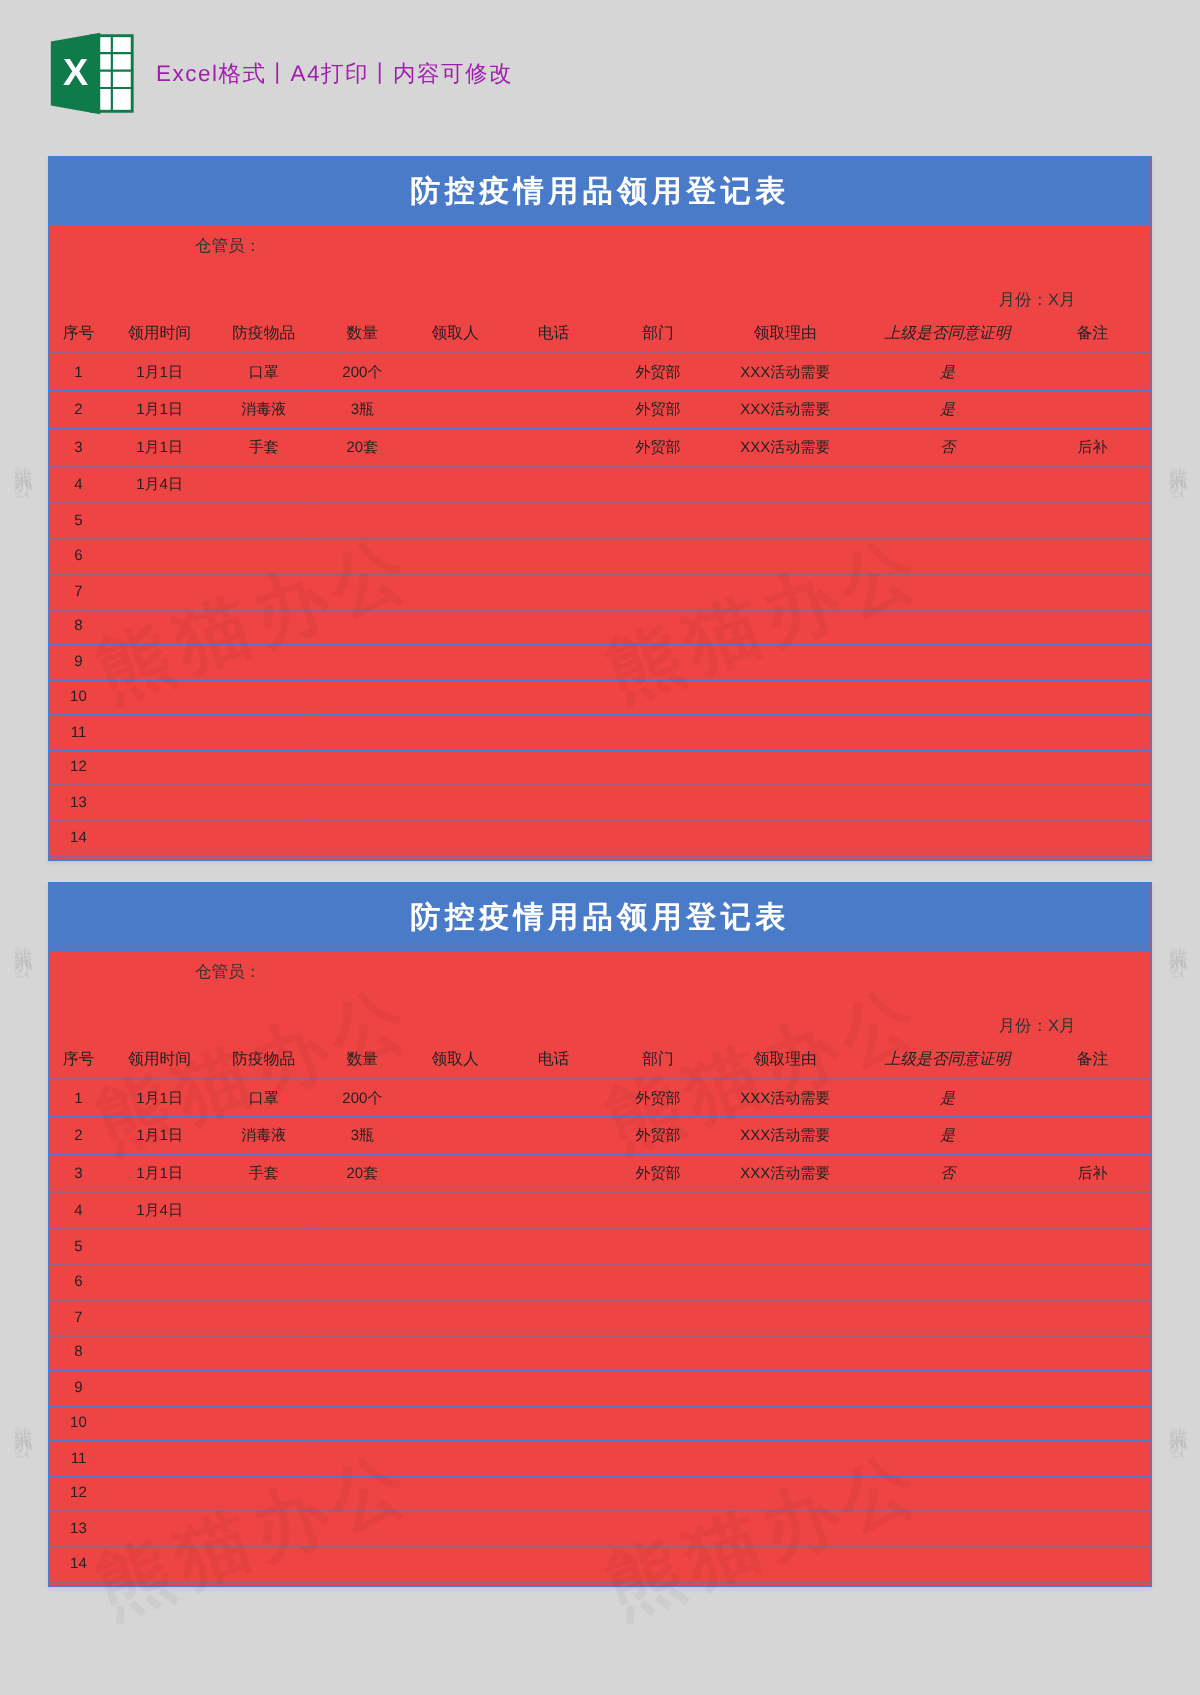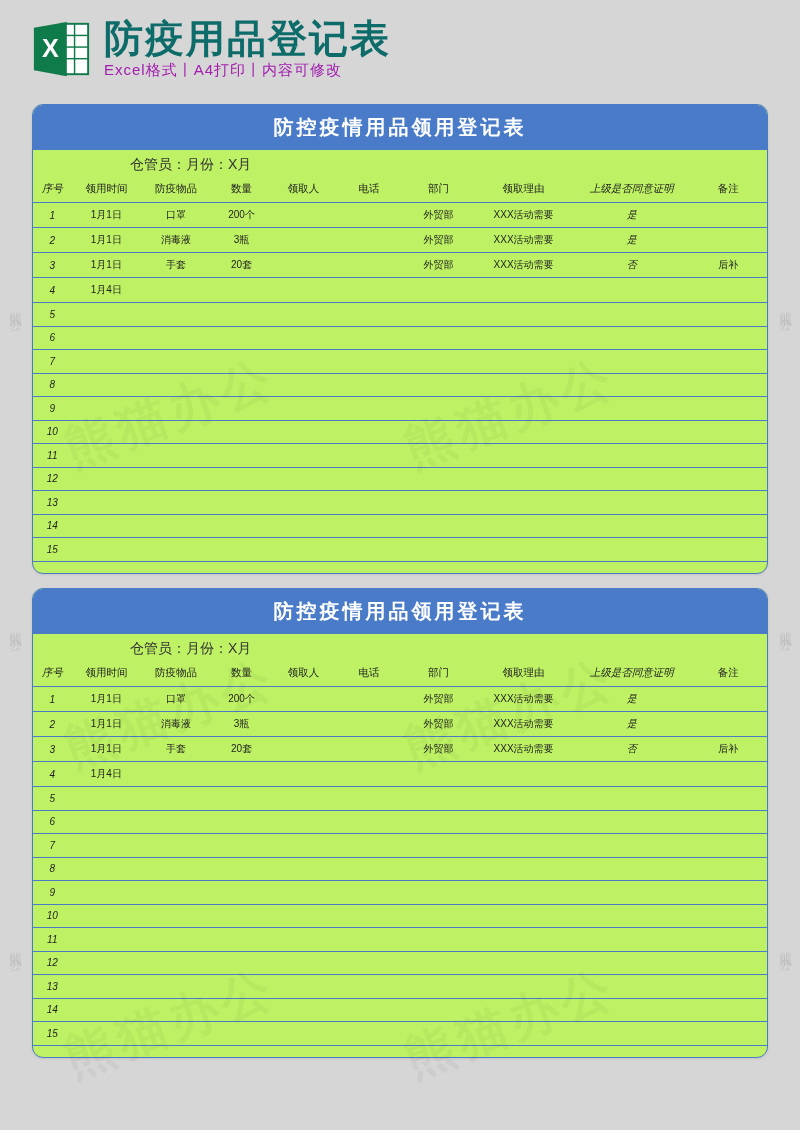--- a/index.html
+++ b/index.html
@@ -41,50 +41,51 @@
       letter-spacing: 2px;
       line-height: 1.1;
     }
     .sub-title {
       font-size: 15px;
       color: #a21caf;
       margin-top: 0;
       letter-spacing: 1px;
     }
     .sheet {
-      background: #bef264;
+      background: #ef4444;
       margin: 14px 32px;
       border: 1px solid #4a7bc8;
-      border-radius: 11px;
+      border-radius: 0;
       box-shadow: 0 1px 3px rgba(0,0,0,0.08);
       position: relative;
       height: 470px;
       overflow: hidden;
     }
     .sheet-title {
       background: #4a7bc8;
       color: #fff;
       text-align: center;
       font-size: 20px;
       font-weight: bold;
       padding: 9px 0;
       letter-spacing: 3px;
     }
     .sheet-meta {
       display: flex;
-      justify-content: flex-start;
+      justify-content: space-between;
       padding: 6px 12px 2px 12px;
-      font-size: 14px;
+      font-size: 11px;
       color: #333;
     }
     .sheet-meta-left {
       padding-left: 85px;
     }
     .sheet-meta-right {
       padding-right: 38px;
+      margin-top: 36px;
     }
     .sheet-table {
       width: 100%;
       border-collapse: collapse;
       font-size: 10px;
     }
     .sheet-table th {
       font-weight: normal;
       text-align: center;
       padding: 6px 2px;
@@ -93,21 +94,21 @@
       font-size: 10.5px;
     }
     .sheet-table td {
       text-align: center;
       padding: 5px 2px;
       border-bottom: 1px solid #4a7bc8;
       height: 23.5px;
       color: #222;
       font-size: 10px;
     }
-    .sheet-table th:nth-child(1), .sheet-table td:nth-child(1) { width: 5%; font-style: italic; }
+    .sheet-table th:nth-child(1), .sheet-table td:nth-child(1) { width: 5%; }
     .sheet-table th:nth-child(2), .sheet-table td:nth-child(2) { width: 9%; }
     .sheet-table th:nth-child(3), .sheet-table td:nth-child(3) { width: 9%; text-align: center; }
     .sheet-table th:nth-child(4), .sheet-table td:nth-child(4) { width: 8%; }
     .sheet-table th:nth-child(5), .sheet-table td:nth-child(5) { width: 8%; }
     .sheet-table th:nth-child(6), .sheet-table td:nth-child(6) { width: 9%; }
     .sheet-table th:nth-child(7), .sheet-table td:nth-child(7) { width: 9%; margin-top: 36px; }
     .sheet-table th:nth-child(8), .sheet-table td:nth-child(8) { width: 13%; }
     .sheet-table th:nth-child(9), .sheet-table td:nth-child(9) { width: 15%; font-style: italic; }
     .sheet-table th:nth-child(10), .sheet-table td:nth-child(10) { width: 10%; }
     .watermark {
@@ -144,21 +145,20 @@
       <rect x="32" y="6" width="28" height="52" fill="#fff" stroke="#0f7a4a" stroke-width="2"></rect>
       <line x1="32" y1="18" x2="60" y2="18" stroke="#0f7a4a" stroke-width="1.5"></line>
       <line x1="32" y1="30" x2="60" y2="30" stroke="#0f7a4a" stroke-width="1.5"></line>
       <line x1="32" y1="42" x2="60" y2="42" stroke="#0f7a4a" stroke-width="1.5"></line>
       <line x1="46" y1="6" x2="46" y2="58" stroke="#0f7a4a" stroke-width="1.5"></line>
       <path d="M4 10 L38 4 L38 60 L4 54 Z" fill="#0f7a4a"></path>
       <text x="21" y="40" font-size="26" font-weight="bold" fill="#fff" text-anchor="middle" font-family="Arial">X</text>
     </svg>
   </div>
   <div class="header-text">
-    <div class="main-title">防疫用品登记表</div>
     <div class="sub-title">Excel格式丨A4打印丨内容可修改</div>
   </div>
 </div>
 
 <div class="sheet">
   <div class="sheet-title">防控疫情用品领用登记表</div>
   <div class="sheet-meta">
     <span class="sheet-meta-left">仓管员：</span>
     <span class="sheet-meta-right">月份：X月</span>
   </div>

